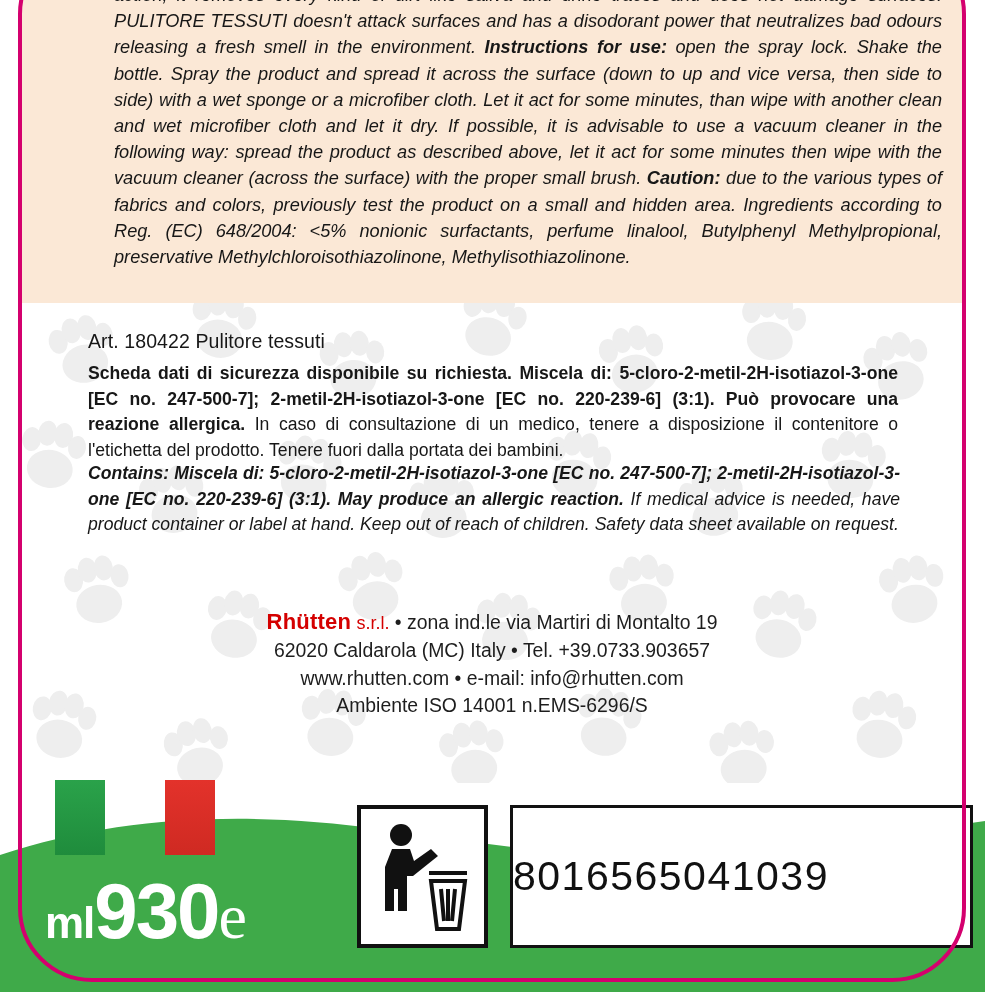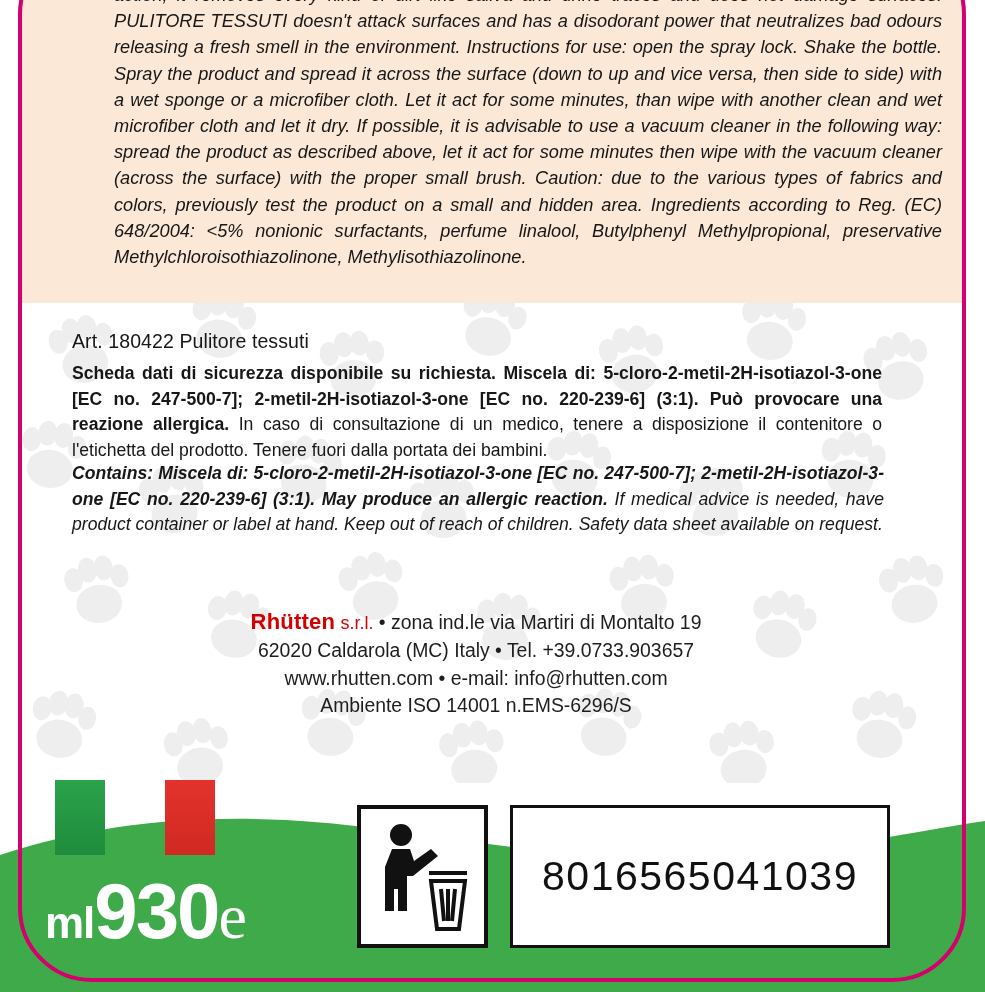--- a/index.html
+++ b/index.html
@@ -39,35 +39,35 @@
   .cream-text {
     position: absolute;
     left: 92px; top: -18px;
     width: 828px;
     font-size: 18.2px;
     line-height: 26.2px;
     font-style: italic;
     color: #171717;
     text-align: justify;
   }
-  .cream-text b { font-weight: normal; }
+  .cream-text b { font-weight: bold; }
 
   
   .paws {
     position: absolute;
     left: 22px; top: 303px;
     width: 940px; height: 480px;
     z-index: 2;
     overflow: hidden;
   }
 
   
   .white-sec {
     position: absolute;
-    left: 6px; top: 303px;
+    left: 22px; top: 303px;
     width: 940px; height: 480px;
     z-index: 6;
     background: transparent;
   }
   .art-line {
     position: absolute;
     left: 66px; top: 27px;
     font-size: 19.5px;
     color: #171717;
     letter-spacing: .1px;
@@ -148,27 +148,26 @@
     position: absolute;
     left: 357px; top: 805px;
     width: 131px; height: 143px;
     border: 4px solid #111;
     background: #ffffff;
     z-index: 22;
   }
   .barcodebox {
     position: absolute;
     left: 510px; top: 805px;
-    width: 380px; height: 143px;
+    width: 463px; height: 143px;
     border: 3px solid #111;
     background: #ffffff;
     z-index: 22;
     display: flex;
     align-items: center;
-    justify-content: center;
   }
   .barcodebox span {
     font-size: 41px;
     letter-spacing: 1.5px;
     color: #111;
   }
 </style>
 </head>
 <body>
 

